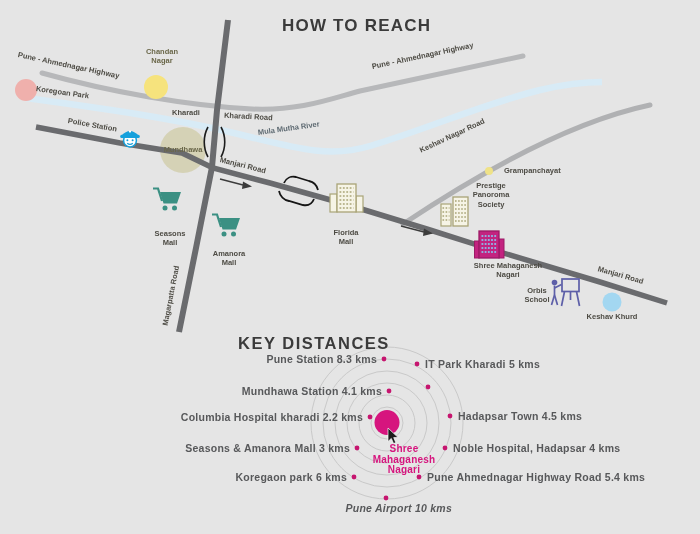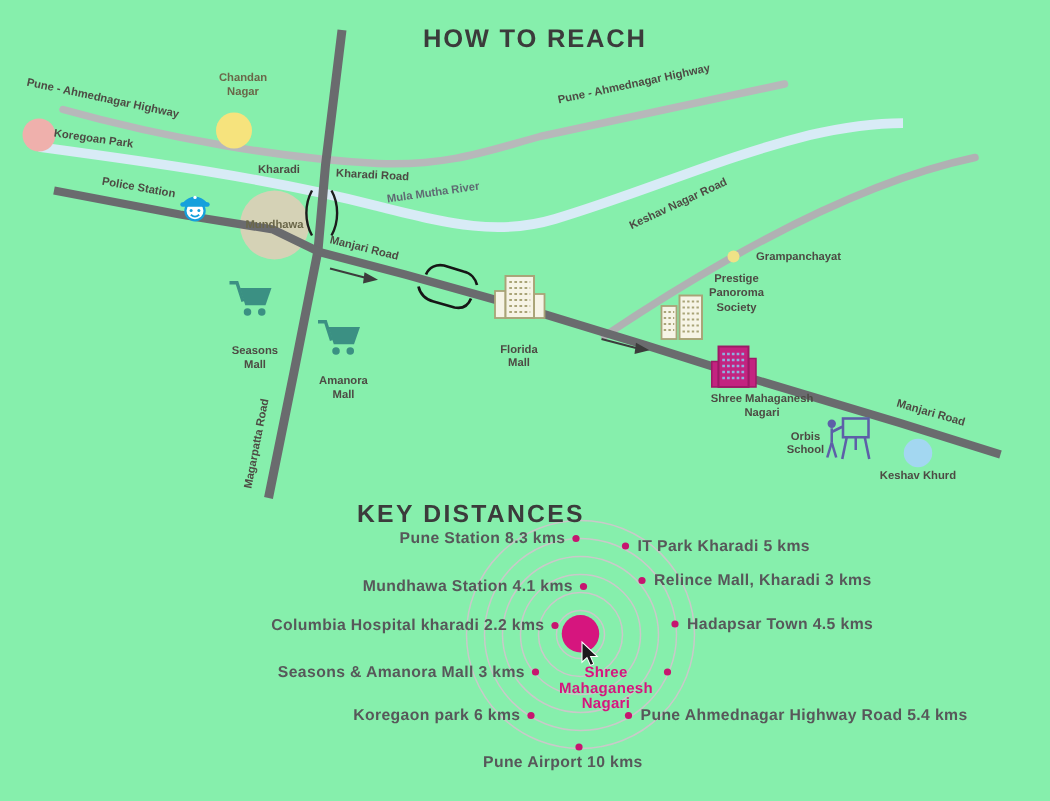--- a/index.html
+++ b/index.html
@@ -1,16 +1,16 @@
 <!DOCTYPE html>
 <html><head>
 <meta charset="utf-8">
 <style>
   html,body{margin:0;padding:0;background:#fff;}
-  .canvas{position:relative;width:700px;height:534px;background:#86efac;overflow:hidden;
+  .canvas{position:relative;width:700px;height:534px;background:#e5e5e5;overflow:hidden;
           font-family:"Liberation Sans","DejaVu Sans",sans-serif;}
   svg.maplayer{position:absolute;left:0;top:0;}
   .lbl{position:absolute;font-size:7.5px;font-weight:bold;color:#4d4b44;white-space:pre-line;line-height:1.25;}
   .ctr{text-align:center;}
   .olive{color:#6a6749;}
   .riverlbl{color:#5e6a72;}
   .title{position:absolute;font-weight:bold;color:#3b3b3b;}
   #title-map{left:282px;top:16px;font-size:17px;letter-spacing:1.2px;}
   #title-kd{left:238px;top:315px;font-size:16.5px;letter-spacing:1.5px;margin-top:19px;}
   
@@ -40,21 +40,21 @@
   #kd-pune-station{right:323px;top:353px;}
   #kd-mundhawa{right:318px;top:385px;}
   #kd-columbia{right:337px;top:411px;padding-left:26px;}
   #kd-seasons{right:350px;top:442px;}
   #kd-koregaon{right:353px;top:471px;}
   #kd-it-park{left:425px;top:358px;}
   #kd-relince{left:436px;top:381px;}
   #kd-hadapsar{left:458px;top:410px;}
   #kd-noble{left:453px;top:442px;}
   #kd-highway{left:427px;top:471px;}
-  #kd-airport{left:322px;top:502px;width:130px;text-align:left;}
+  #kd-airport{left:322px;top:502px;width:130px;text-align:right;font-style:italic;}
   #kd-center{position:absolute;left:354px;top:444px;width:100px;text-align:center;
              font-size:10px;font-weight:bold;color:#d6157e;line-height:1.05;white-space:pre-line;letter-spacing:0.2px;}
 </style>
 </head>
 <body>
 
 <div class="canvas">
 
   <svg class="maplayer" width="700" height="534" viewBox="0 0 700 534">
 
@@ -231,21 +231,21 @@
 School</div>
   <div class="lbl ctr" id="lbl-manjari-khurd">Keshav Khurd</div>
   <div class="lbl" id="lbl-manjari-e">Manjari Road</div>
 
   <div class="kd" id="kd-pune-station">Pune Station  8.3 kms</div>
   <div class="kd" id="kd-mundhawa">Mundhawa Station 4.1 kms</div>
   <div class="kd" id="kd-columbia">Columbia Hospital kharadi 2.2 kms</div>
   <div class="kd" id="kd-seasons">Seasons &amp; Amanora Mall 3 kms</div>
   <div class="kd" id="kd-koregaon">Koregaon park 6 kms</div>
   <div class="kd" id="kd-it-park">IT Park Kharadi 5 kms</div>
-  <div class="kd" id="kd-relince">Relince Mall, Kharadi 3 kms</div>
   <div class="kd" id="kd-hadapsar">Hadapsar Town 4.5 kms</div>
+  <div class="kd" id="kd-noble">Noble Hospital, Hadapsar 4 kms</div>
   <div class="kd" id="kd-highway">Pune Ahmednagar Highway Road 5.4 kms</div>
   <div class="kd" id="kd-airport">Pune Airport 10 kms</div>
   <div id="kd-center">Shree
 Mahaganesh
 Nagari</div>
 
 </div>
 
 </body></html>

